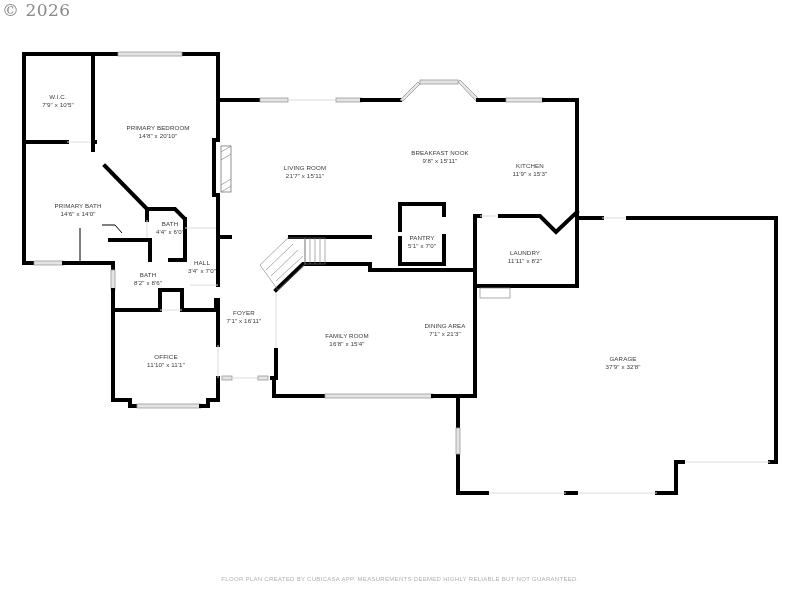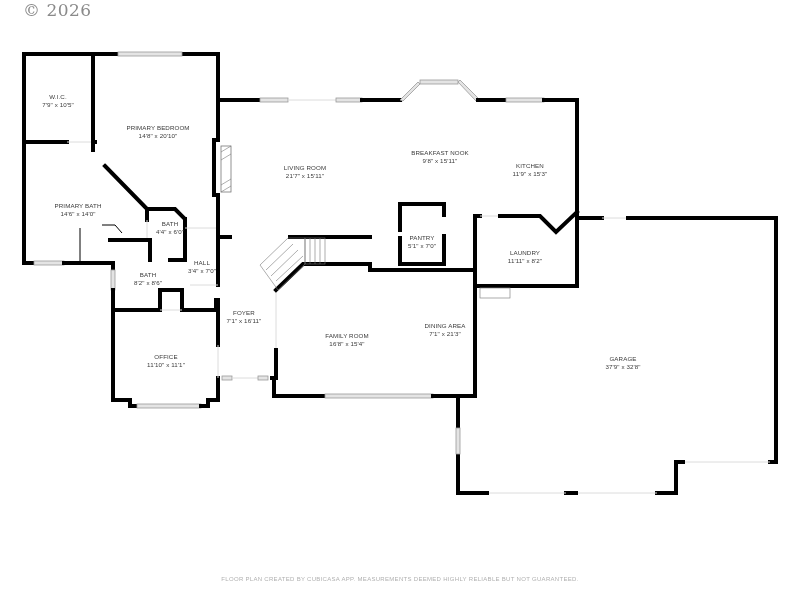--- a/index.html
+++ b/index.html
@@ -1,17 +1,17 @@
 <!DOCTYPE html>
 <html><head>
 <meta charset="utf-8">
 <style>
   html, body { margin:0; padding:0; background:#ffffff; }
   body { width:800px; height:600px; position:relative; overflow:hidden; font-family:"Liberation Sans", sans-serif; }
-  .copyright { position:absolute; left:2px; top:0px; font-size:17px; color:#8a8a8a; font-family:"DejaVu Serif", serif; letter-spacing:0.5px;margin-left:21px; }
+  .copyright { position:absolute; left:2px; top:0px; font-size:17px; color:#8a8a8a; font-family:"DejaVu Serif", serif; letter-spacing:0.5px; }
   svg.plan { position:absolute; left:0; top:0; }
   .wall { stroke:#000; stroke-width:4; fill:none; stroke-linecap:square; }
   .thin { stroke:#000; stroke-width:1; fill:none; }
   .win { fill:#e4e4e4; stroke:#9a9a9a; stroke-width:0.8; }
   .opening { stroke:#dcdcdc; stroke-width:1; fill:none; }
   .room-label { position:absolute; text-align:center; font-size:6.2px; color:#3a3a3a; line-height:8px; transform:translateX(-50%); white-space:nowrap; letter-spacing:0.1px; }
   .footer { position:absolute; left:0; width:800px; top:576px; text-align:center; font-size:6px; color:#b0b0b0; letter-spacing:0.3px; }
 </style>
 </head>
 <body>

